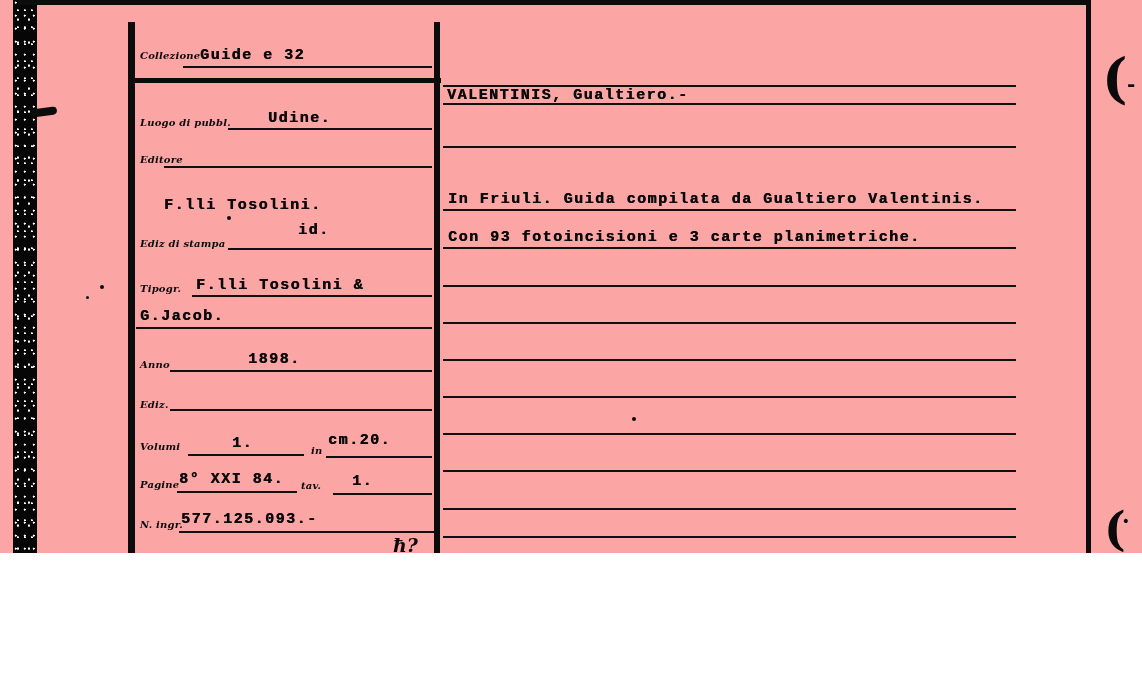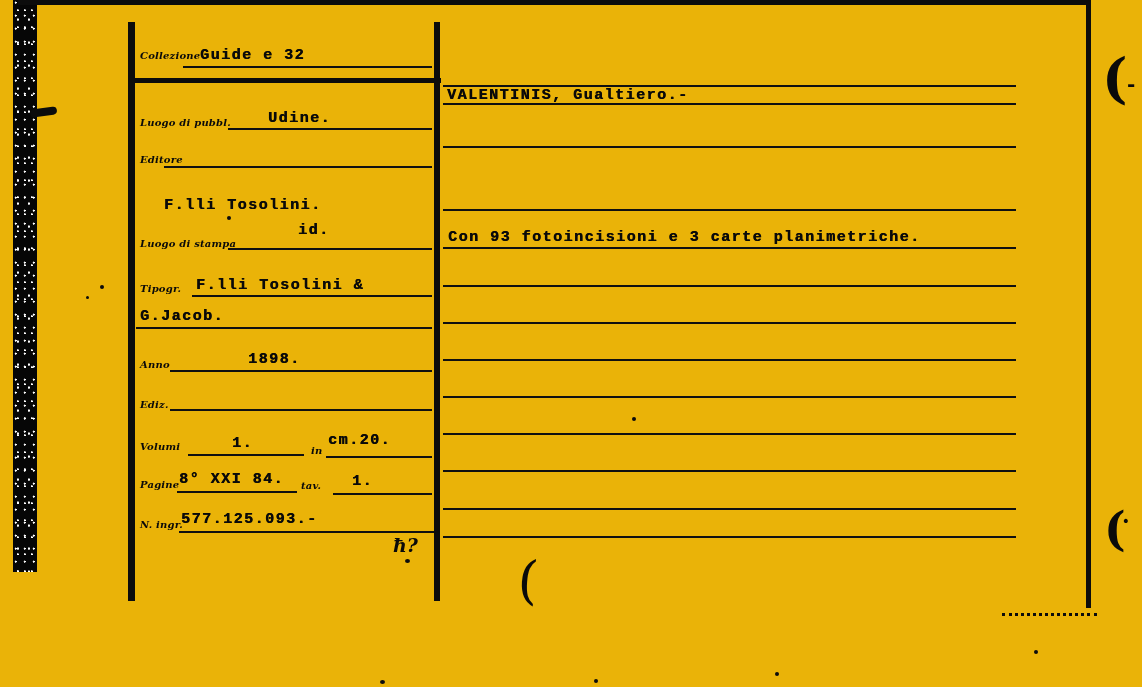--- a/index.html
+++ b/index.html
@@ -1,16 +1,16 @@
 <!DOCTYPE html>
 <html><head>
 <meta charset="utf-8">
 <style>
   html,body{margin:0;padding:0;background:#fff;}
-  .scene{position:relative;width:1142px;height:687px;background:#eab308;overflow:hidden;
+  .scene{position:relative;width:1142px;height:553px;background:#fca5a5;overflow:hidden;
          font-family:"Liberation Sans",sans-serif;color:#0b0b0b;}
   
   .film-strip{position:absolute;left:13px;top:0;width:24px;height:572px;background-color:#060606;
     background-image:
       radial-gradient(circle at 30% 20%, #fff 0.8px, transparent 1.3px),
       radial-gradient(circle at 70% 60%, #fff 0.7px, transparent 1.1px),
       radial-gradient(circle at 45% 85%, #fff 0.9px, transparent 1.4px);
     background-size:9px 13px,7px 17px,11px 23px;}
   .bar{position:absolute;background:#0c0c0c;}
   .hline{position:absolute;height:2px;background:#101010;}
@@ -38,20 +38,21 @@
   <div class="bar" style="left:434px;top:22px;width:6px;height:579px;"></div>
   <div class="bar" style="left:1086px;top:4px;width:5px;height:604px;"></div>
   <div class="dashes" style="left:1002px;top:613px;width:95px;"></div>
 
   <span class="lbl" style="left:140px;top:50px;">Collezione</span>
   <span class="typed" style="left:200px;top:47px;">Guide e 32</span>
   <div class="hline" style="left:183px;top:66px;width:249px;"></div>
   <div class="bar" style="left:128px;top:78px;width:313px;height:5px;"></div>
 
   <span class="typed" style="left:447px;top:87px;">VALENTINIS, Gualtiero.-</span>
+  <span class="typed" style="left:448px;top:191px;">In Friuli. Guida compilata da Gualtiero Valentinis.</span>
   <span class="typed" style="left:448px;top:229px;">Con 93 fotoincisioni e 3 carte planimetriche.</span>
 
   <div class="hline" style="left:443px;top:85px;width:573px;"></div>
   <div class="hline" style="left:443px;top:103px;width:573px;"></div>
   <div class="hline" style="left:443px;top:146px;width:573px;"></div>
   <div class="hline" style="left:443px;top:209px;width:573px;"></div>
   <div class="hline" style="left:443px;top:247px;width:573px;"></div>
   <div class="hline" style="left:443px;top:285px;width:573px;"></div>
   <div class="hline" style="left:443px;top:322px;width:573px;"></div>
   <div class="hline" style="left:443px;top:359px;width:573px;"></div>
@@ -62,21 +63,21 @@
   <div class="hline" style="left:443px;top:536px;width:573px;"></div>
 
   <span class="lbl" style="left:140px;top:117px;">Luogo di pubbl.</span>
   <span class="typed" style="left:268px;top:110px;">Udine.</span>
   <div class="hline" style="left:228px;top:128px;width:204px;"></div>
 
   <span class="lbl" style="left:140px;top:154px;">Editore</span>
   <span class="typed" style="left:164px;top:149px;margin-top:48px;">F.lli Tosolini.</span>
   <div class="hline" style="left:164px;top:166px;width:268px;"></div>
 
-  <span class="lbl" style="left:140px;top:238px;">Luogo di stampa</span>
+  <span class="lbl" style="left:140px;top:238px;">Ediz di stampa</span>
   <span class="typed" style="left:298px;top:222px;">id.</span>
   <div class="hline" style="left:228px;top:248px;width:204px;"></div>
 
   <span class="lbl" style="left:140px;top:283px;text-align:right;">Tipogr.</span>
   <span class="typed" style="left:196px;top:277px;">F.lli Tosolini &amp;</span>
   <div class="hline" style="left:192px;top:295px;width:240px;"></div>
   <span class="typed" style="left:140px;top:308px;">G.Jacob.</span>
   <div class="hline" style="left:136px;top:327px;width:296px;"></div>
 
   <span class="lbl" style="left:140px;top:359px;">Anno</span>

